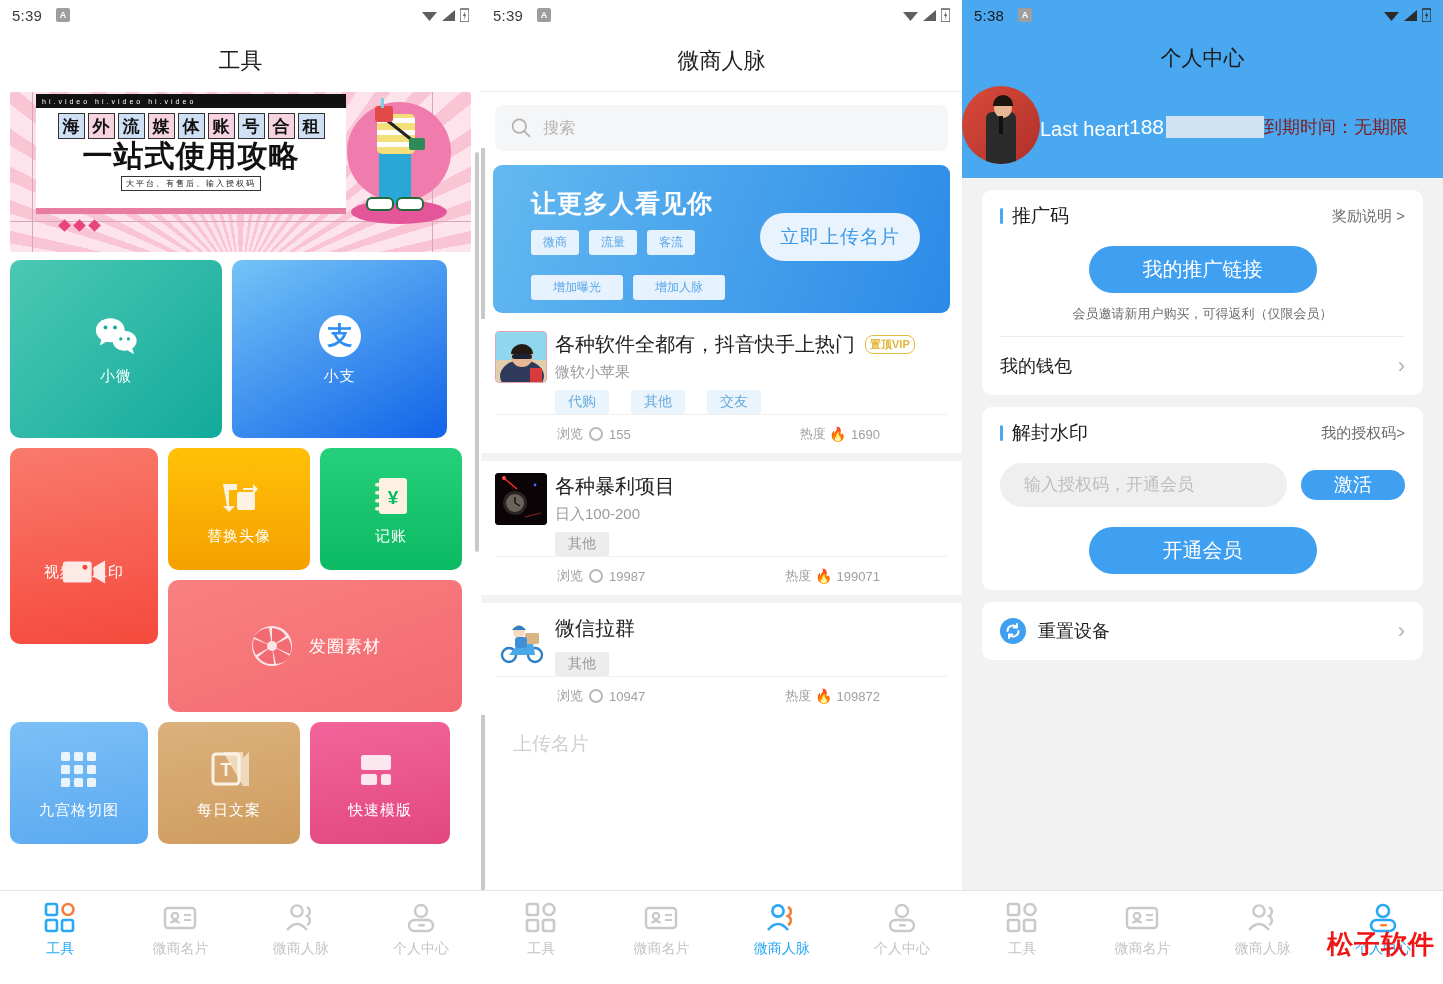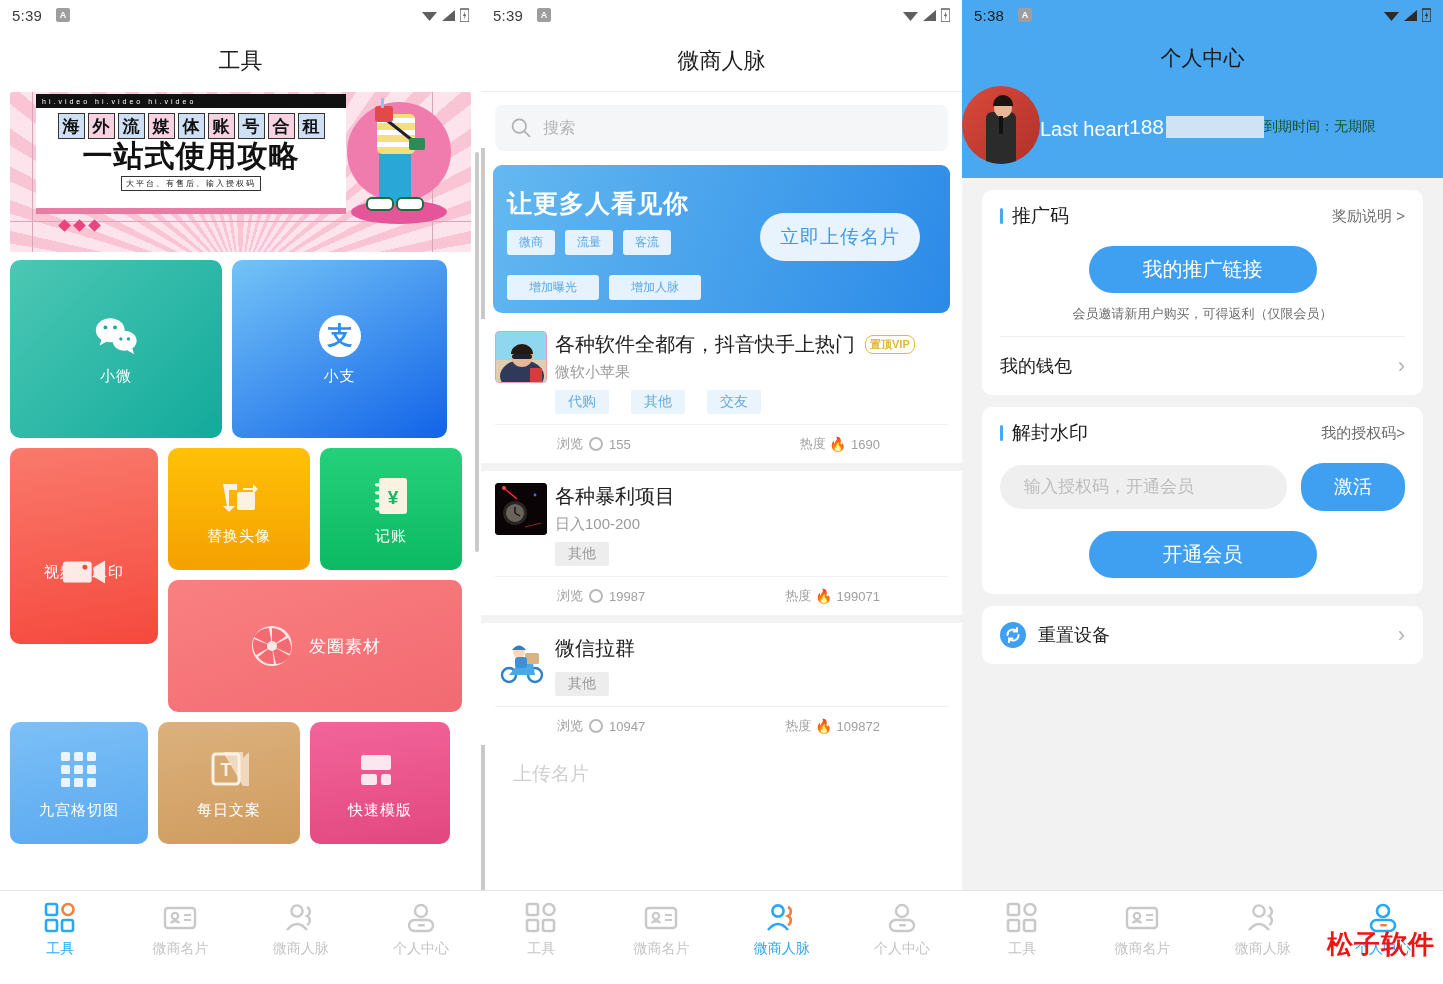--- a/index.html
+++ b/index.html
@@ -91,21 +91,21 @@
 
   
   .p2-body{ flex:1; overflow:hidden; background:#fff; position:relative;}
   .search{ margin:13px 14px 0; height:46px; background:#f5f6f7; border-radius:8px;
      display:flex; align-items:center; padding:0 16px; gap:12px;}
   .search input{ border:none; background:transparent; outline:none;
      font-size:16px; color:#555; font-family:inherit; width:100%;}
   .search input::placeholder{ color:#b4b4b4; }
   .promo{ margin:14px 12px 0; height:148px; border-radius:9px;
      background:linear-gradient(110deg,#64b9f0,#2b8ae8); position:relative;
-     padding:22px 0 0 14px; color:#fff; }
+     padding:22px 0 0 38px; color:#fff; }
   .promo h3{ font-size:25px; font-weight:bold; letter-spacing:1px; }
   .chips{ margin-top:10px; display:flex; gap:10px; }
   .chips.second{ margin-top:20px; }
   .chip{ background:#e6f2fd; color:#5aa6e8; font-size:12px; border-radius:3px;
      padding:4px 12px; }
   .chip.wide{ padding:4px 22px; }
   .upload-btn{ position:absolute; right:30px; top:48px; background:#e8f3fd;
      color:#3e9ae8; font-size:19px; border-radius:24px; padding:11px 20px;
      letter-spacing:1px; }
   .list{ margin-top:6px; }
@@ -120,21 +120,21 @@
   .th3{ background:#fff; }
   .card-title{ font-size:20px; color:#222; font-weight:500; display:flex;
      align-items:center; gap:10px;}
   .vipbadge{ border:1px solid #e3bb3c; color:#e0b63a; font-size:11px; padding:1px 4px;
      border-radius:8px; letter-spacing:0px; font-weight:bold;}
   .card-sub{ font-size:15px; color:#9b9b9b; margin-top:5px; }
   .tags{ display:flex; gap:22px; margin-top:8px; }
   .tag{ background:#e9f4fd; color:#67aadc; font-size:14px; padding:3px 13px;
      border-radius:2px; }
   .tag.grey{ background:#ededed; color:#9a9a9a; }
-  .card-foot{ margin-top:10px; border-top:1px solid #f0f0f0; height:39px;
+  .card-foot{ border-top:1px solid #f0f0f0; height:39px;
      display:flex; align-items:center; font-size:13px; color:#a0a0a0; }
   .card-foot .right{ margin-left:auto; display:flex; align-items:center; gap:4px;
      margin-right:68px;}
   .card-foot .left{ display:flex;align-items:center;gap:6px; margin-left:62px;}
   .eye{ width:14px;height:14px;border-radius:50%;border:2px solid #b8b8b8;
      display:inline-block; }
   .fire{ font-size:14px; }
   .upload-hint{ font-size:19px; color:#cfcfcf; padding:16px 0 0 32px; }
   .p2-scroll{position:absolute;left:0;top:56px;width:4px;height:750px;background:#c9c9c9;}
 
@@ -148,39 +148,39 @@
      background:#2b2b2b;border-radius:6px 6px 0 0;}
   .av-head{position:absolute;left:32px;top:12px;width:18px;height:20px;
      background:#e8b896;border-radius:50%;}
   .av-hair{position:absolute;left:31px;top:9px;width:20px;height:11px;
      background:#1d1410;border-radius:10px 10px 0 0;}
   .av-tie{position:absolute;left:37px;top:30px;width:4px;height:18px;background:#111;}
   .pname{ color:#fff; font-size:20px; margin-top:9px; }
   .pphone{ color:#fff; font-size:21px; margin-top:3px; display:flex; align-items:center;}
   .phone-mask{ display:inline-block;width:98px;height:22px;background:#cfe3f5;
      margin-left:2px; }
-  .pexp{ color:#14532d; font-size:14px; margin-top:4px; }
+  .pexp{ color:#7f1d1d; font-size:18px; margin-top:4px; }
 
   .c3{ background:#fff; margin:12px 20px 0; border-radius:10px; padding:0 18px; }
   .c3head{ display:flex; align-items:center; height:52px;justify-content:center; }
   .c3head .bar{ width:3px;height:16px;background:#4aa8f0;margin-right:9px;border-radius:2px;}
   .c3head .ttl{ font-size:19px; color:#1d1d1d; font-weight:500; }
   .c3head .lnk{ margin-left:auto; font-size:15px; color:#6c6c6c; }
   .bigbtn{ display:block; margin:4px auto 0; width:228px; height:47px;
      background:#3f9ff0; color:#fff; border:none; border-radius:24px; font-size:20px;
      font-family:inherit; cursor:pointer;}
   .hint{ text-align:center; font-size:13px; color:#6f6f6f; padding:12px 0 13px; }
   .divider{ border-top:1px solid #eee; }
   .rowlink{ display:flex; align-items:center; height:58px; font-size:18px; color:#222; }
   .chev{ margin-left:auto; color:#b5b5b5; font-size:22px; }
   .inputrow{ display:flex; align-items:center; gap:14px; padding:4px 0 0 0;}
   .codeinput{ flex:1; height:44px; background:#efefef; border:none; border-radius:22px;
      padding:0 24px; font-size:17px; color:#555; outline:none; font-family:inherit;}
   .codeinput::placeholder{ color:#bdbdbd; }
-  .actbtn{ width:104px;height:48px;background:#3f9ff0;color:#fff;border:none;
+  .actbtn{ width:104px;height:30px;background:#3f9ff0;color:#fff;border:none;
      border-radius:22px;font-size:19px;font-family:inherit;cursor:pointer; }
   .c3pad{ padding-bottom:16px; }
   .reseticon{ width:26px;height:26px;border-radius:50%;background:#3f9ff0;
      margin-right:12px; display:flex;align-items:center;justify-content:center;
      color:#fff;font-size:15px; }
 
   
   .nav{ flex:0 0 94px; border-top:1px solid #e4e4e4; background:#fff;
      display:flex; align-items:flex-start; padding-top:10px; position:relative;}
   .navitem{ flex:1; display:flex; flex-direction:column; align-items:center; gap:5px;

